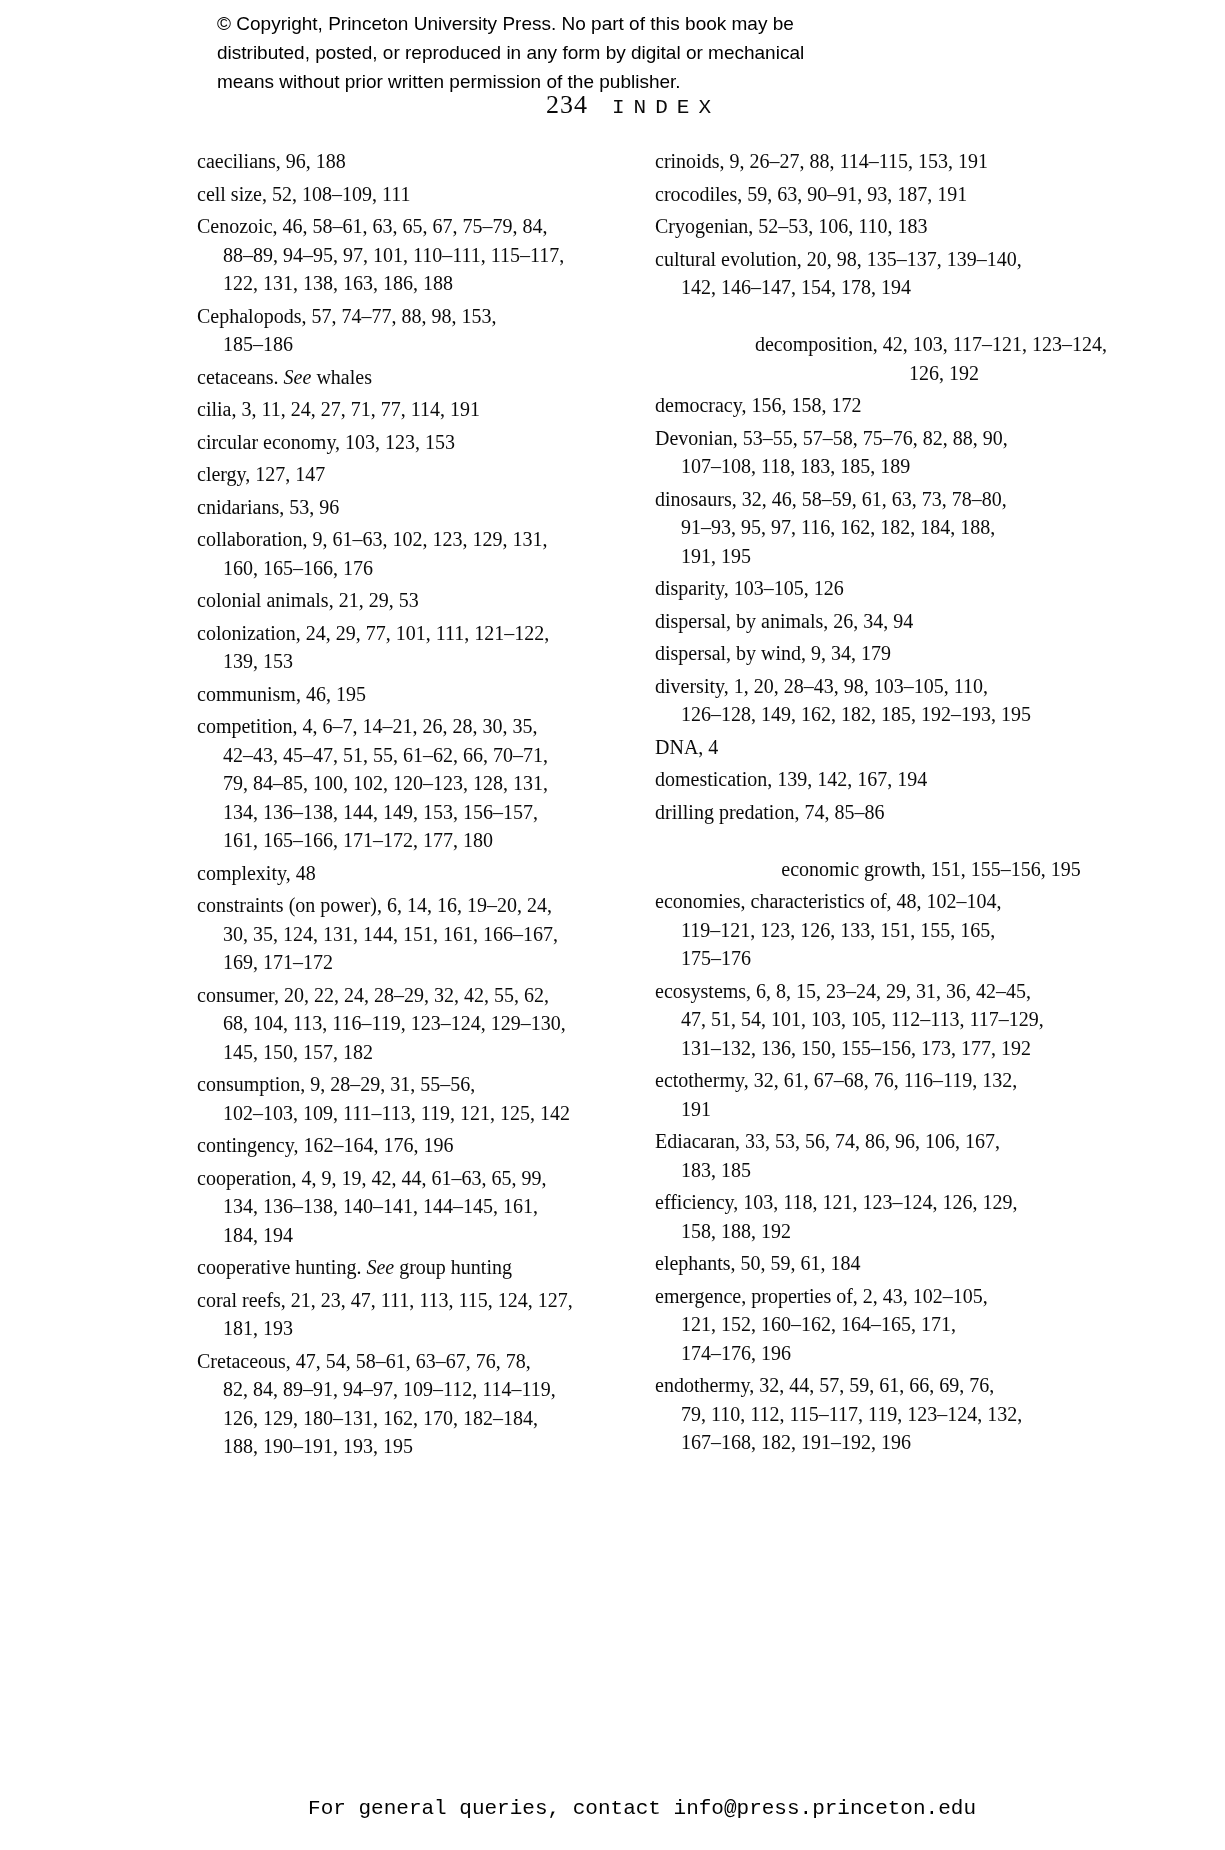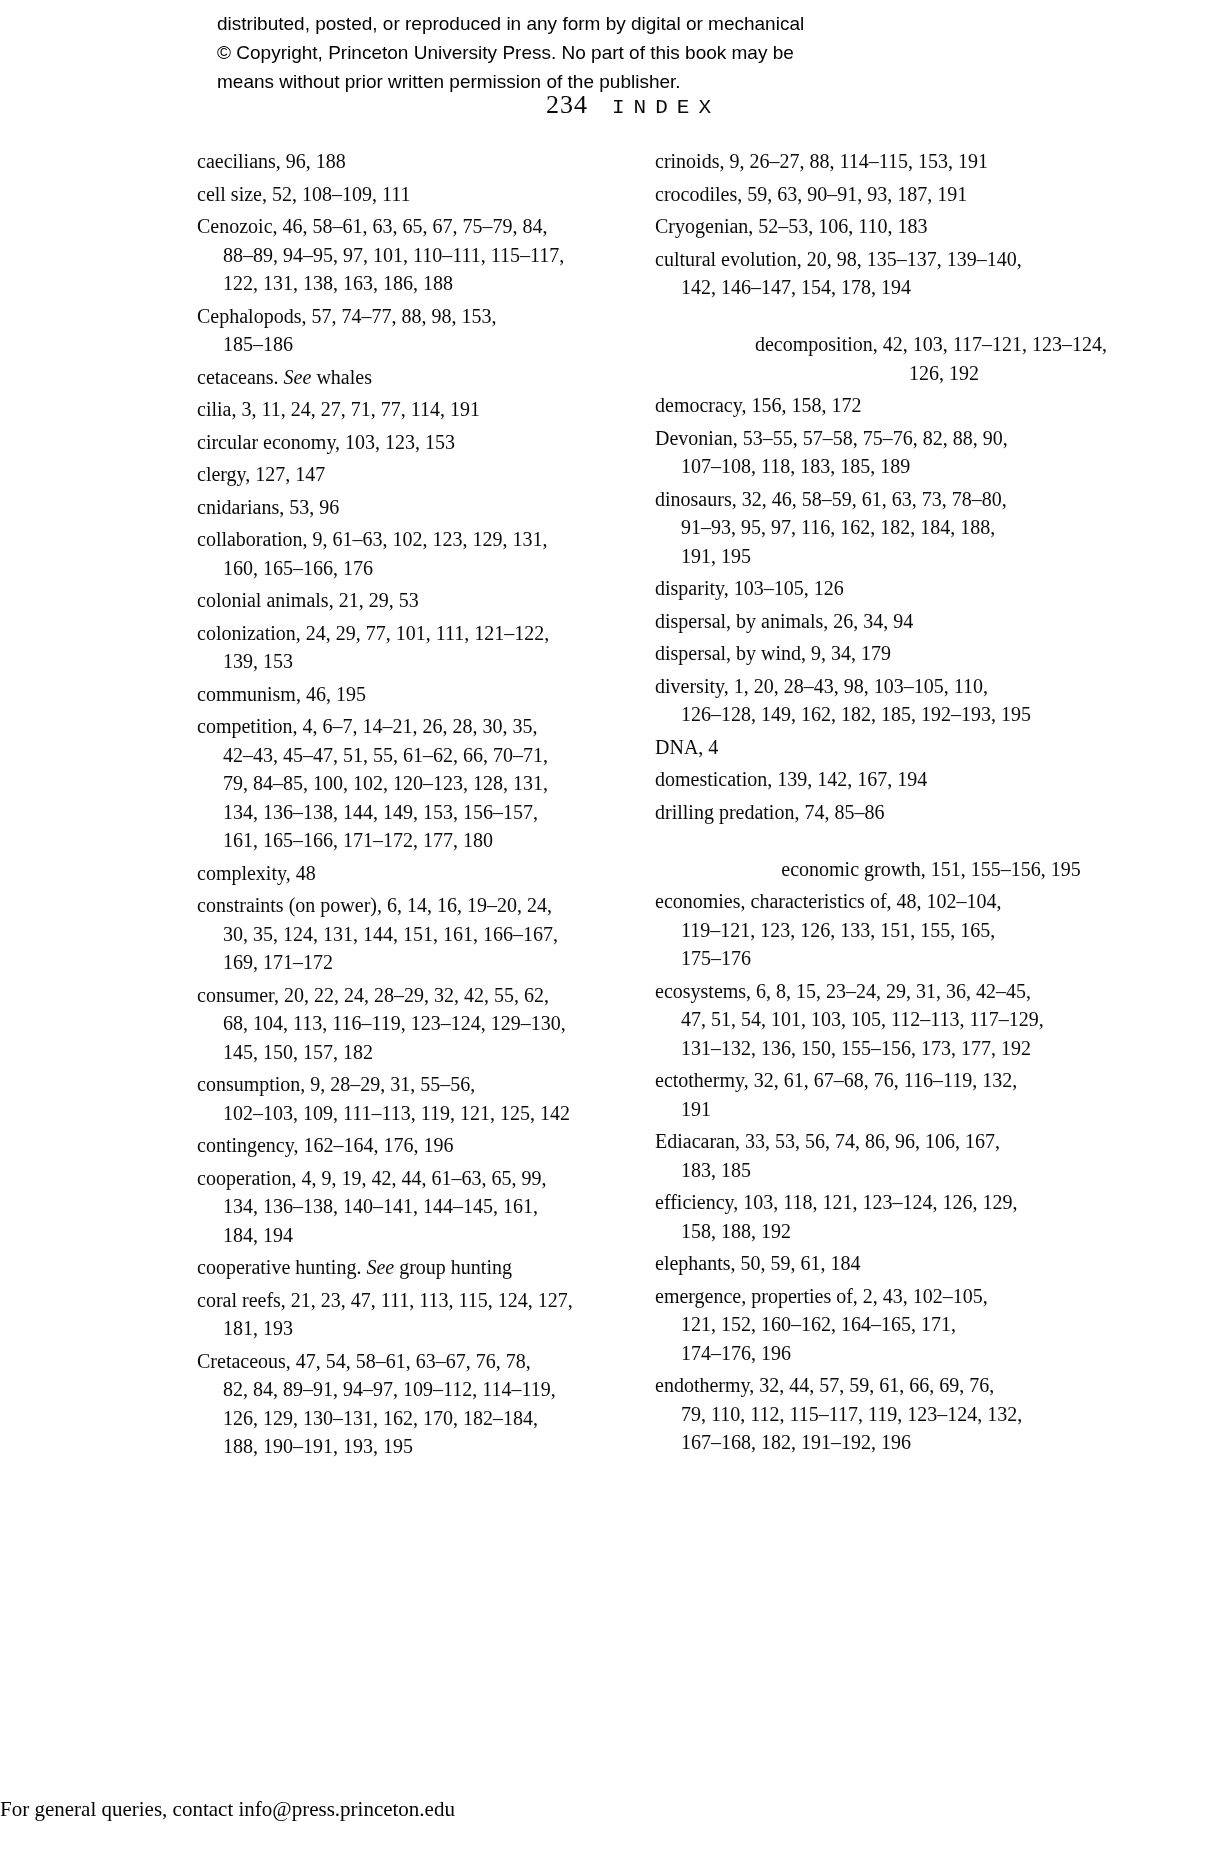--- a/index.html
+++ b/index.html
@@ -36,31 +36,31 @@
     font-size:20px;line-height:28.5px;
   }
   .col-left{left:193px;width:455px;}
   .col-right{left:651px;width:560px;}
   .entry{margin:4px;}
   .entry.gap{margin-top:28.5px;text-align:center;}
   .entry-line{white-space:nowrap;}
   .entry-line.cont{padding-left:26px;}
   .footer{
     position:absolute;top:1797px;left:0;width:976px;
-    text-align:left;
-    font-family:Liberation Serif, serif;
+    text-align:right;
+    font-family:Liberation Mono, monospace;
     font-size:21px;color:#000;
   }
 </style>
 </head>
 <body>
 
 <div class="copyright">
+  <div>© Copyright, Princeton University Press. No part of this book may be</div>
   <div>distributed, posted, or reproduced in any form by digital or mechanical</div>
-  <div>© Copyright, Princeton University Press. No part of this book may be</div>
   <div>means without prior written permission of the publisher.</div>
 </div>
 
 <div class="page-header">
   <span class="page-num">234</span><span class="header-gap"></span><span class="header-label">INDEX</span>
 </div>
 
 <div class="col col-left" id="col-left">
     <div class="entry">
       <div class="entry-line"><span>caecilians, 96, 188</span></div>
@@ -141,21 +141,21 @@
     <div class="entry">
       <div class="entry-line"><span>cooperative hunting. </span><i>See</i><span> group hunting</span></div>
     </div>
     <div class="entry">
       <div class="entry-line"><span>coral reefs, 21, 23, 47, 111, 113, 115, 124, 127,</span></div>
       <div class="entry-line cont"><span>181, 193</span></div>
     </div>
     <div class="entry">
       <div class="entry-line"><span>Cretaceous, 47, 54, 58–61, 63–67, 76, 78,</span></div>
       <div class="entry-line cont"><span>82, 84, 89–91, 94–97, 109–112, 114–119,</span></div>
-      <div class="entry-line cont"><span>126, 129, 130–131, 162, 170, 182–184,</span></div>
+      <div class="entry-line cont"><span>126, 129, 180–131, 162, 170, 182–184,</span></div>
       <div class="entry-line cont"><span>188, 190–191, 193, 195</span></div>
     </div>
   </div>
 <div class="col col-right" id="col-right">
     <div class="entry">
       <div class="entry-line"><span>crinoids, 9, 26–27, 88, 114–115, 153, 191</span></div>
     </div>
     <div class="entry">
       <div class="entry-line"><span>crocodiles, 59, 63, 90–91, 93, 187, 191</span></div>
     </div>

